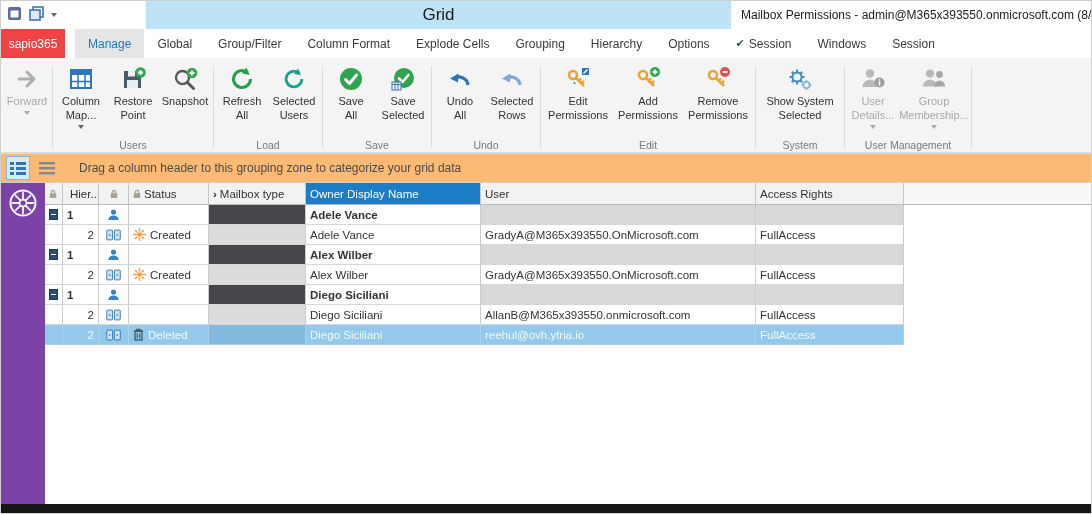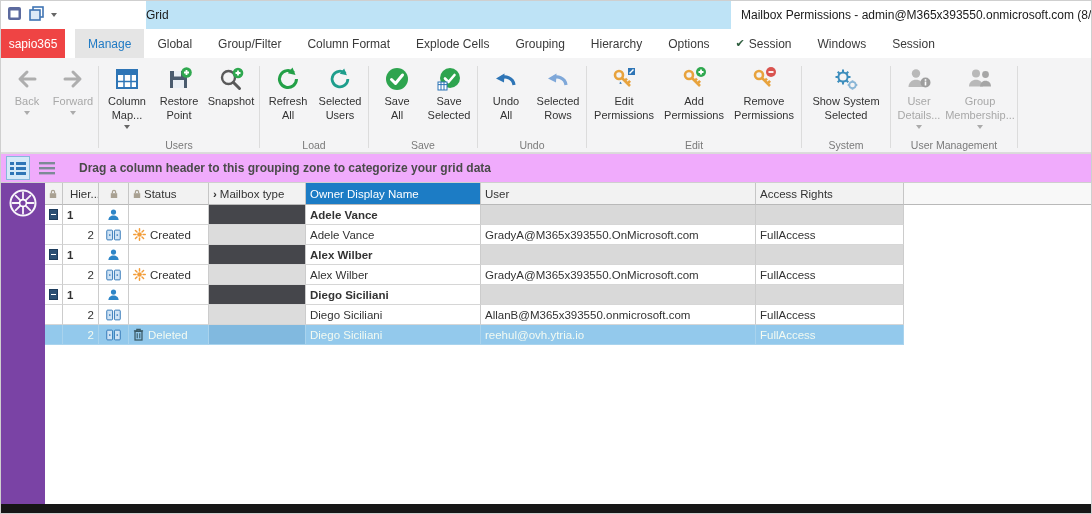--- a/index.html
+++ b/index.html
@@ -6,21 +6,21 @@
   html,body { background:#e8e8e8; }
   .app {
     position:relative; width:1092px; height:514px; background:#fff;
     font-family:"Liberation Sans", sans-serif; overflow:hidden;
     border:1px solid #cfcfcf;
   }
   
   .titlebar { position:absolute; top:0; left:0; right:0; height:28px; background:#fff; }
   .qat { position:absolute; left:6px; top:5px; display:flex; gap:7px; align-items:center; }
   .grid-band { position:absolute; left:145px; top:0; width:585px; height:40px; background:#bee3f6;
-    line-height:28px; font-size:12px; color:#1b1b1b; }
+    text-align:center; line-height:28px; font-size:17px; color:#1b1b1b; }
   .win-title { position:absolute; left:740px; right:0; top:0; height:28px; line-height:28px;
     font-size:12px; color:#1b1b1b; white-space:nowrap; overflow:hidden; }
   
   .tabrow { position:absolute; top:28px; left:0; right:0; height:29px; background:#fff; display:flex; align-items:stretch; }
   .tab-backstage { width:64px; background:#ef4444; color:#fff; font-size:12px; display:flex; align-items:center; justify-content:center; }
   .tab { padding:0 13px; font-size:12px; color:#3a3a3a; display:flex; align-items:center; gap:4px; }
   .tab.active { background:#e5e5e5; color:#1f7ac4; }
   .tab .chk { color:#2f5e3f; font-size:11px; }
   
   .ribbon { position:absolute; top:57px; left:0; right:0; height:95px; background:#f4f4f5;
@@ -33,22 +33,22 @@
     gap:2px; font-size:11px; color:#333; line-height:12px; text-align:center; cursor:default; }
   .rbtn.small { width:46px; }
   .rbtn.wide  { width:70px; }
   .rbtn.xwide { width:84px; }
   .rbtn.disabled { color:#a8a8a8; }
   .ric { height:28px; display:flex; align-items:center; justify-content:center; }
   .caret-down { width:0; height:0; border-left:3.5px solid transparent; border-right:3.5px solid transparent;
     border-top:4px solid #666; margin-top:2px; }
   .rbtn.disabled .caret-down { border-top-color:#ababab; }
   
-  .groupbar { position:absolute; top:152px; left:0; right:0; height:30px; background:#f0abfc;
-    border-top:1px solid #dadada; border-bottom:1px solid #cfcfcf; display:flex; align-items:center;font-weight:bold; }
+  .groupbar { position:absolute; top:152px; left:0; right:0; height:30px; background:#fdba74;
+    border-top:1px solid #dadada; border-bottom:1px solid #cfcfcf; display:flex; align-items:center; }
   .gb-btn { width:24px; height:24px; margin-left:5px; display:flex; align-items:center; justify-content:center;
     border:1px solid transparent; }
   .gb-btn.sel { background:#d5e9f8; border-color:#86b7dc; }
   .gb-text { margin-left:20px; font-size:12px; color:#4a4a4a; }
   
   .bodyarea { position:absolute; top:182px; left:0; right:0; height:323px; background:#fff; }
   .sidebar { position:absolute; top:0; left:0; width:44px; height:323px; background:#7a43a5; }
   .sidelogo { position:absolute; top:5px; left:7px; width:30px; height:30px; }
   .gridarea { position:absolute; top:0; left:44px; right:0; }
   .hrow { display:flex; height:22px; font-size:11.5px; color:#333; }
@@ -120,29 +120,20 @@
     <div class="tab">Session</div>
   </div>
 
   <div class="ribbon">
 
     <div class="rgroup">
       <div class="rbtns">
         <div class="rbtn small disabled">
           <span class="ric">
             <svg width="24" height="24" viewBox="0 0 24 24">
-                <path d="M20 12H6M12 5l-7 7 7 7" fill="none" stroke="#aeaeae" stroke-width="3" stroke-linecap="round" stroke-linejoin="round"></path>
-              </svg>
-          </span>
-          <span>Back</span>
-          <span class="caret-down"></span>
-        </div>
-        <div class="rbtn small disabled">
-          <span class="ric">
-            <svg width="24" height="24" viewBox="0 0 24 24">
                 <path d="M4 12h14M12 5l7 7-7 7" fill="none" stroke="#aeaeae" stroke-width="3" stroke-linecap="round" stroke-linejoin="round"></path>
               </svg>
           </span>
           <span>Forward</span>
           <span class="caret-down"></span>
         </div>
       </div>
     </div>
 
     <div class="vsep"></div>

